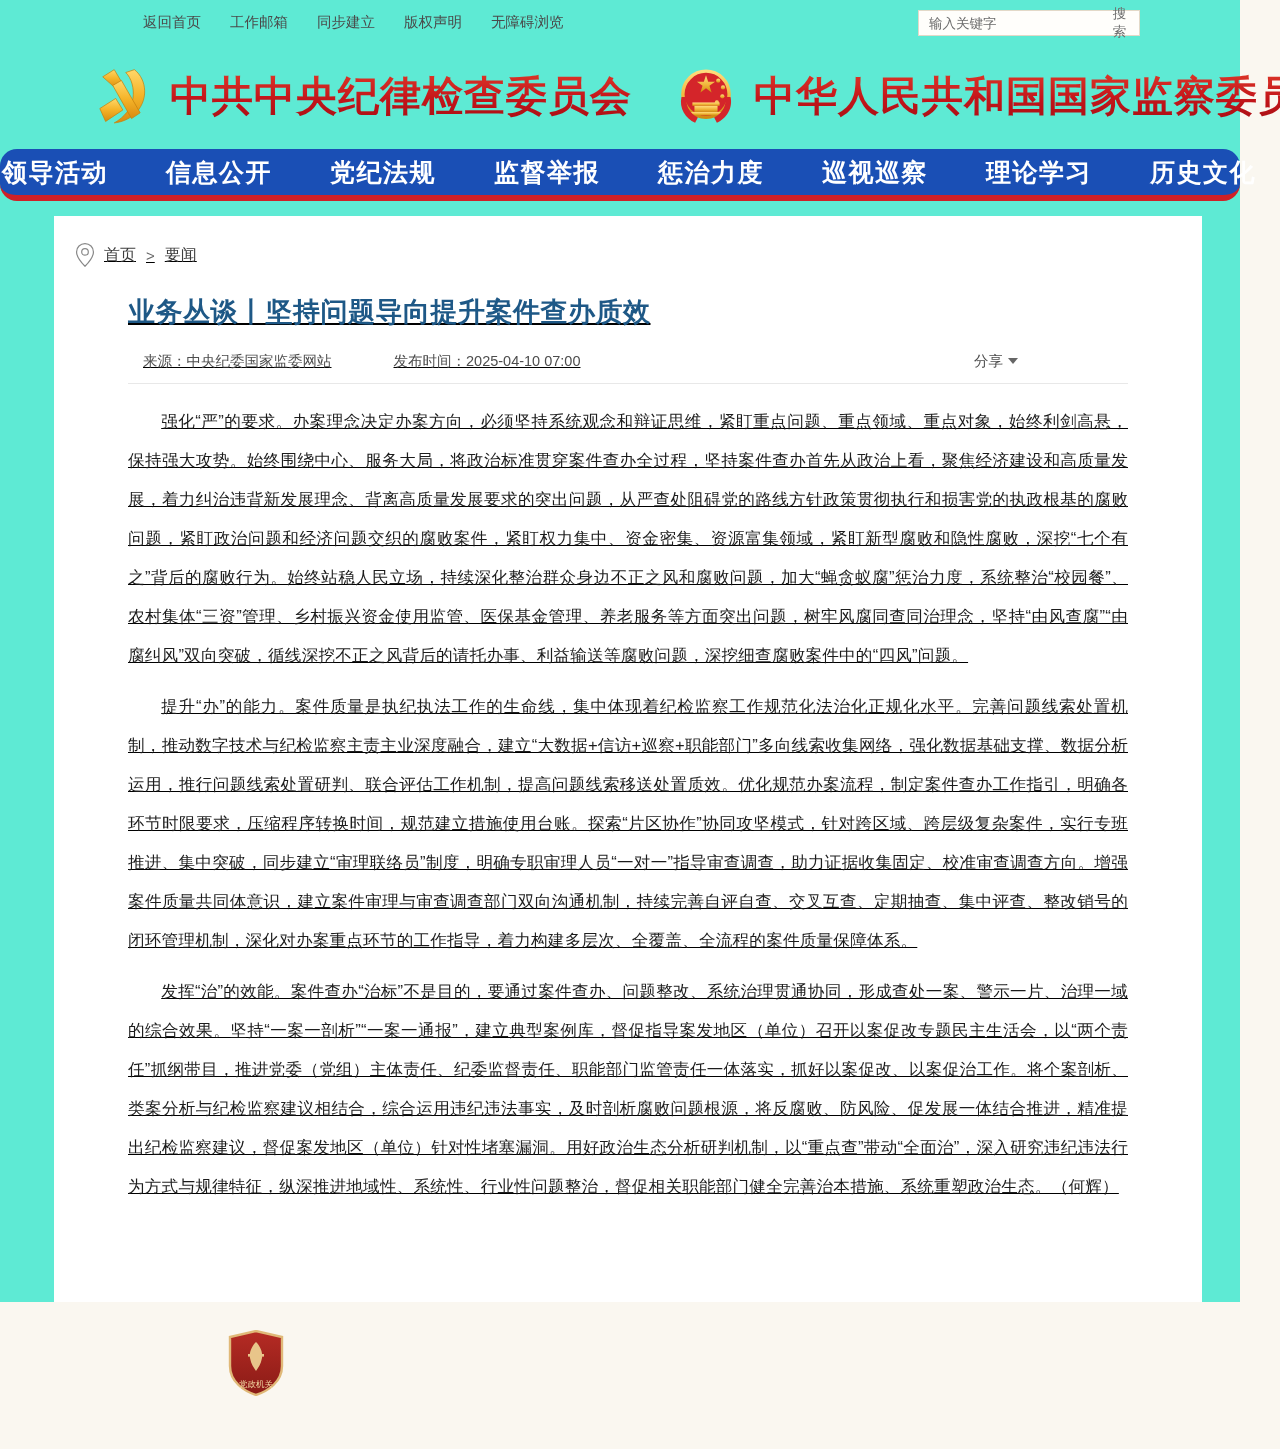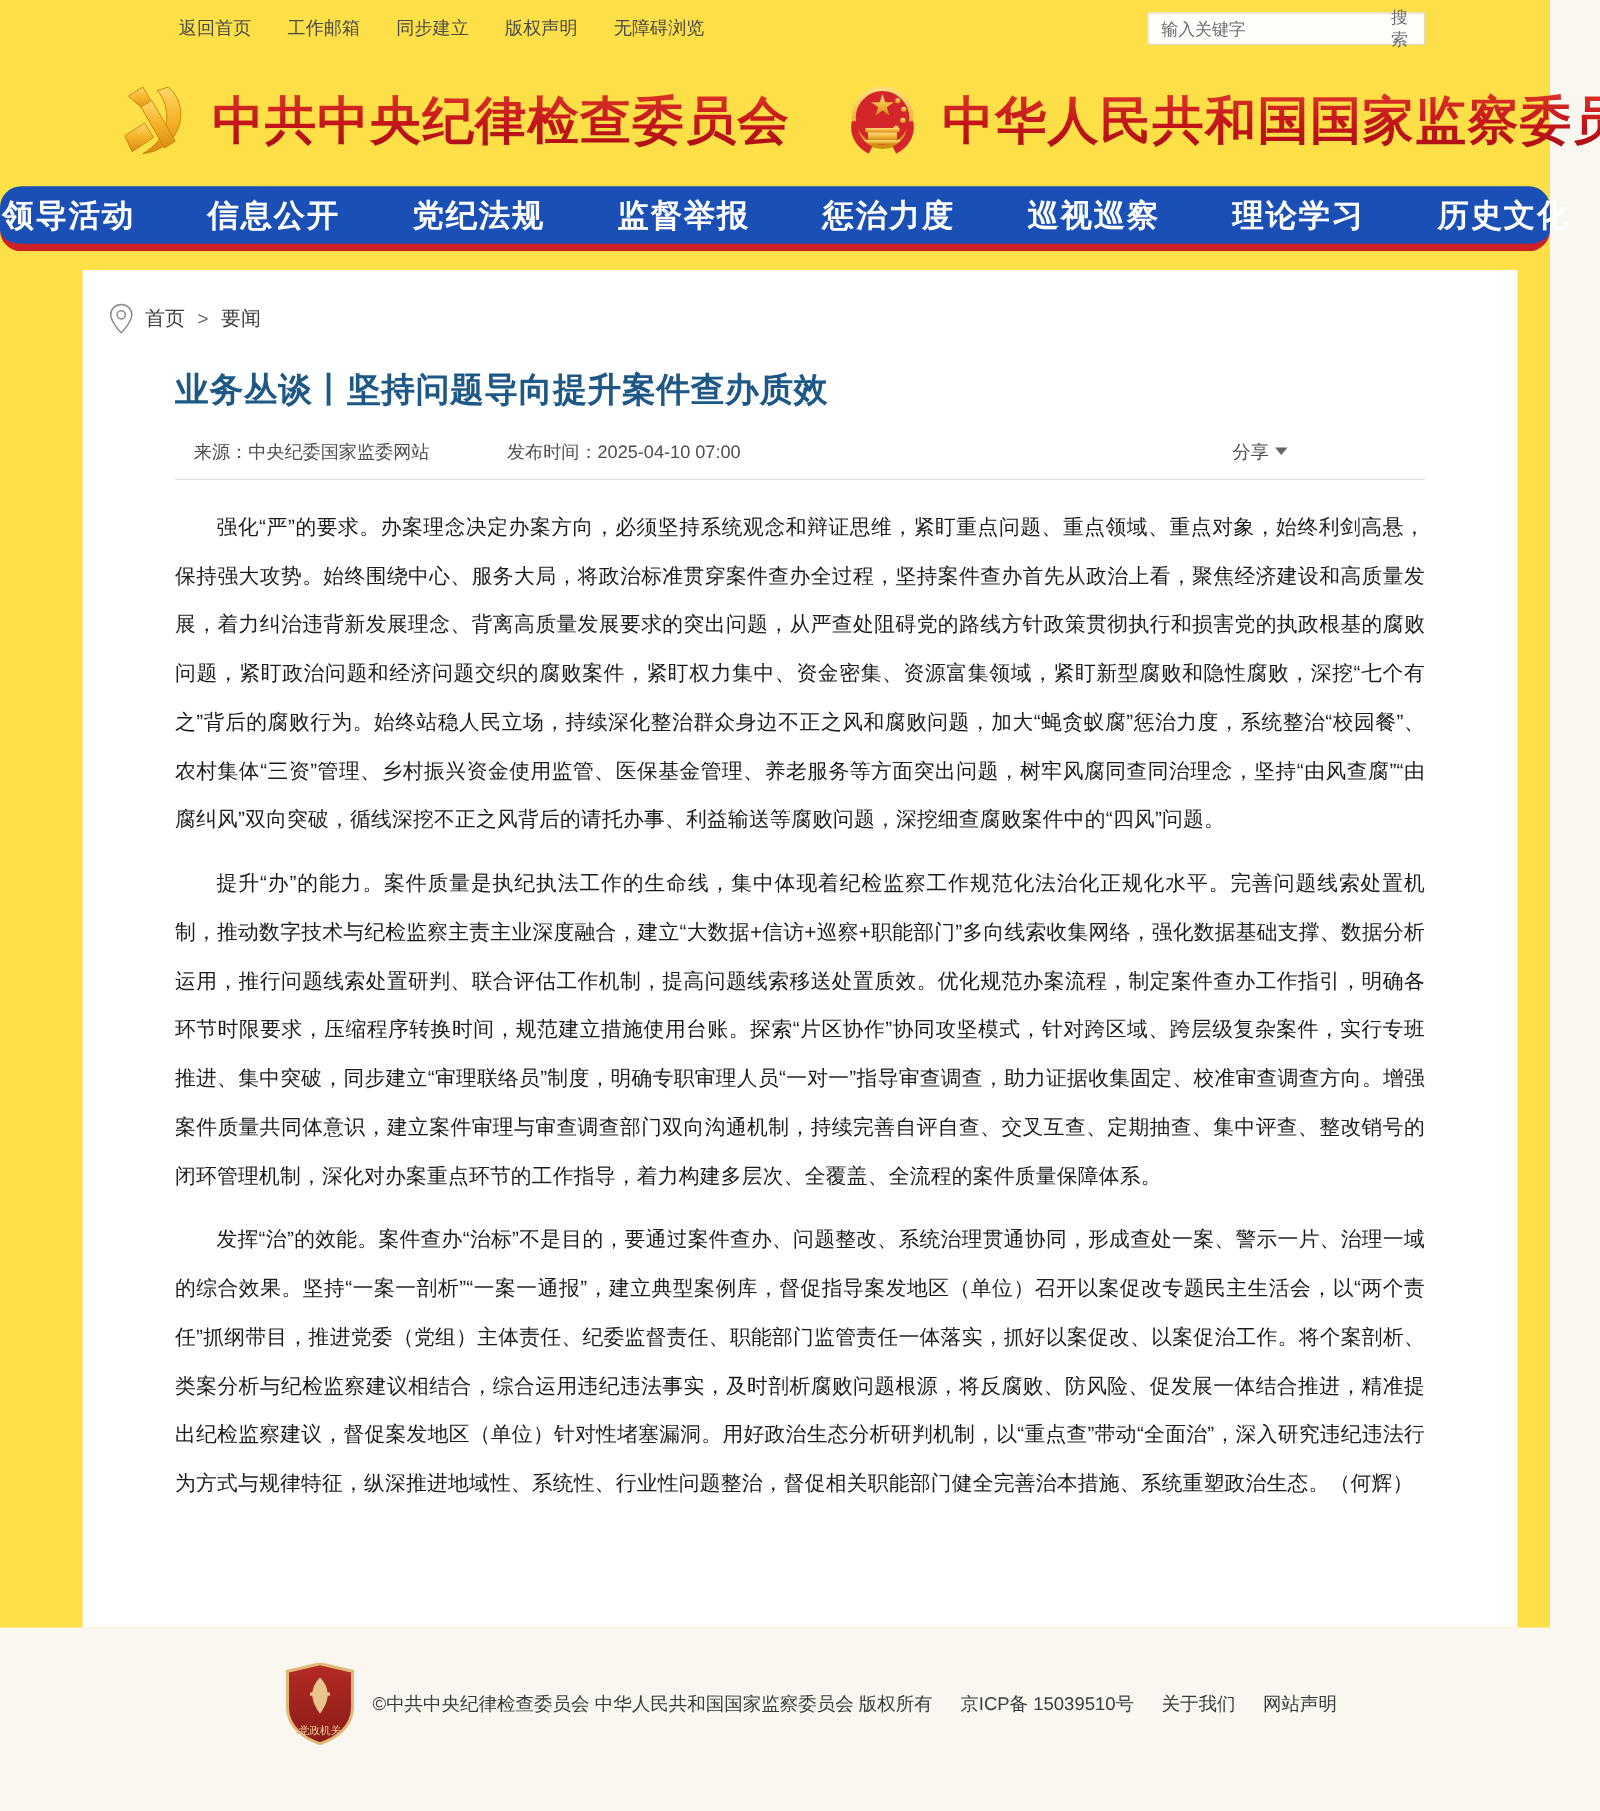--- a/index.html
+++ b/index.html
@@ -2,21 +2,21 @@
 <html><head>
 <meta charset="utf-8">
 <style>
   * { box-sizing: border-box; margin: 0; padding: 0; }
   html, body {
     width: 1280px; height: 1449px;
     background: #faf7f0;
     font-family: "Liberation Sans", "DejaVu Sans", sans-serif;
     overflow: hidden;
   }
-  .page { position: relative; width: 1240px; height: 1449px; background: #fde047; }
+  .page { position: relative; width: 1240px; height: 1449px; background: #5eead4; }
 
   
   .topbar {
     height: 44px;
     display: flex; align-items: center;
     position: relative;
   }
   .toplinks { display: flex; align-items: center; margin-left: 143px; gap: 29px; }
   .toplinks a {
     font-size: 14.5px; color: #4a4a4a; text-decoration: none;
@@ -69,22 +69,22 @@
   .navbar .inner { display: flex; gap: 58px; padding-left: 18px; }
   .navbar a {
     color: #ffffff; text-decoration: none;
     font-family: "Liberation Serif", "DejaVu Serif", serif;
     font-weight: bold; font-size: 25px; letter-spacing: 1.5px;
     white-space: nowrap;
   }
 
   
   .panel {
-    position: absolute; left: 66px; top: 216px;
-    width: 1148px; height: 1086px; background: #ffffff;
+    position: absolute; left: 54px; top: 216px;
+    width: 1148px; height: 1086px; background: #ffffff; text-decoration: underline;
   }
   .breadcrumb {
     display: flex; align-items: center;
     padding: 26px 0 0 20px; gap: 8px;
   }
   .pin-icon { width: 22px; height: 26px; flex: none; }
   .crumb { font-size: 16px; color: #3d3d3d; text-decoration: none; }
   .crumb-sep { font-size: 15px; color: #666; margin: 0 2px; }
 
   .article { margin: 0 auto; width: 1000px; padding-top: 26px; }
@@ -261,20 +261,17 @@
           <linearGradient id="shg" x1="0" y1="0" x2="0" y2="1">
             <stop offset="0%" stop-color="#b52b24"></stop>
             <stop offset="100%" stop-color="#8a1b16"></stop>
           </linearGradient>
         </defs>
         <path d="M28 1 L54 7 V36 C54 52 40 61 28 65 C16 61 2 52 2 36 V7 Z" fill="url(#shg)" stroke="#e0b978" stroke-width="2.4"></path>
         <path d="M28 12 c-4 4 -7 10 -6 16 c1 6 4 10 6 13 c2-3 5-7 6-13 c1-6 -2-12 -6-16 z" fill="#e8c58a"></path>
         <rect x="20" y="24" width="16" height="2.6" fill="#e8c58a"></rect>
         <text x="28" y="57" font-size="8.5" fill="#f0d5a0" text-anchor="middle" font-family="Liberation Sans, sans-serif">党政机关</text>
       </svg>
-      <div class="foot-text">
-        <span>©中共中央纪律检查委员会 中华人民共和国国家监察委员会 版权所有</span><span class="gap"></span><a href="#">京ICP备 15039510号</a><span class="gap"></span><a href="#">关于我们</a><span class="gap"></span><a href="#">网站声明</a>
-      </div>
     </div>
 
   </div>
 
 </div>
 
 </body></html>

